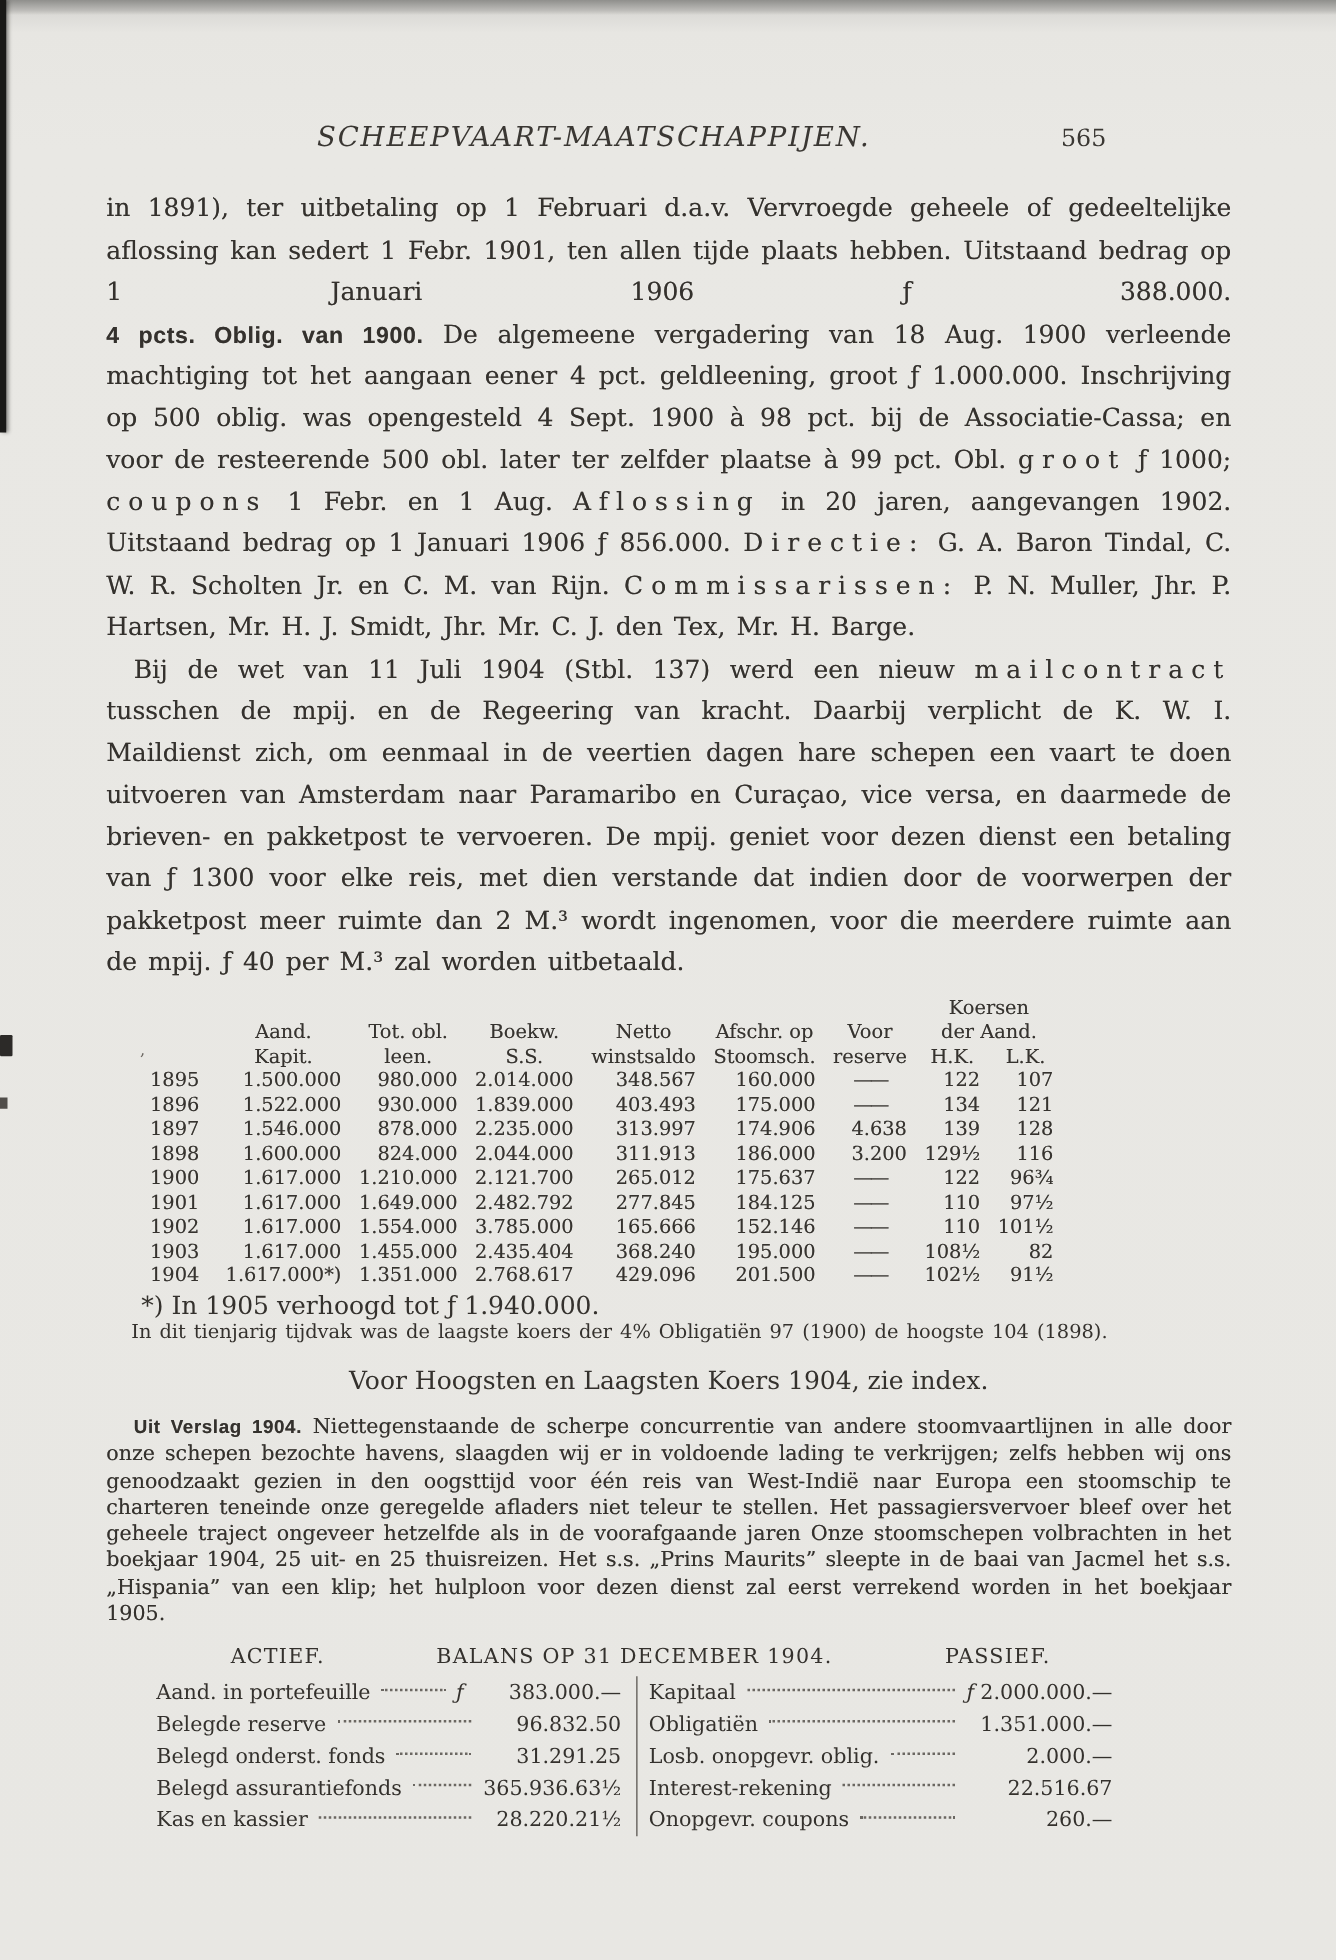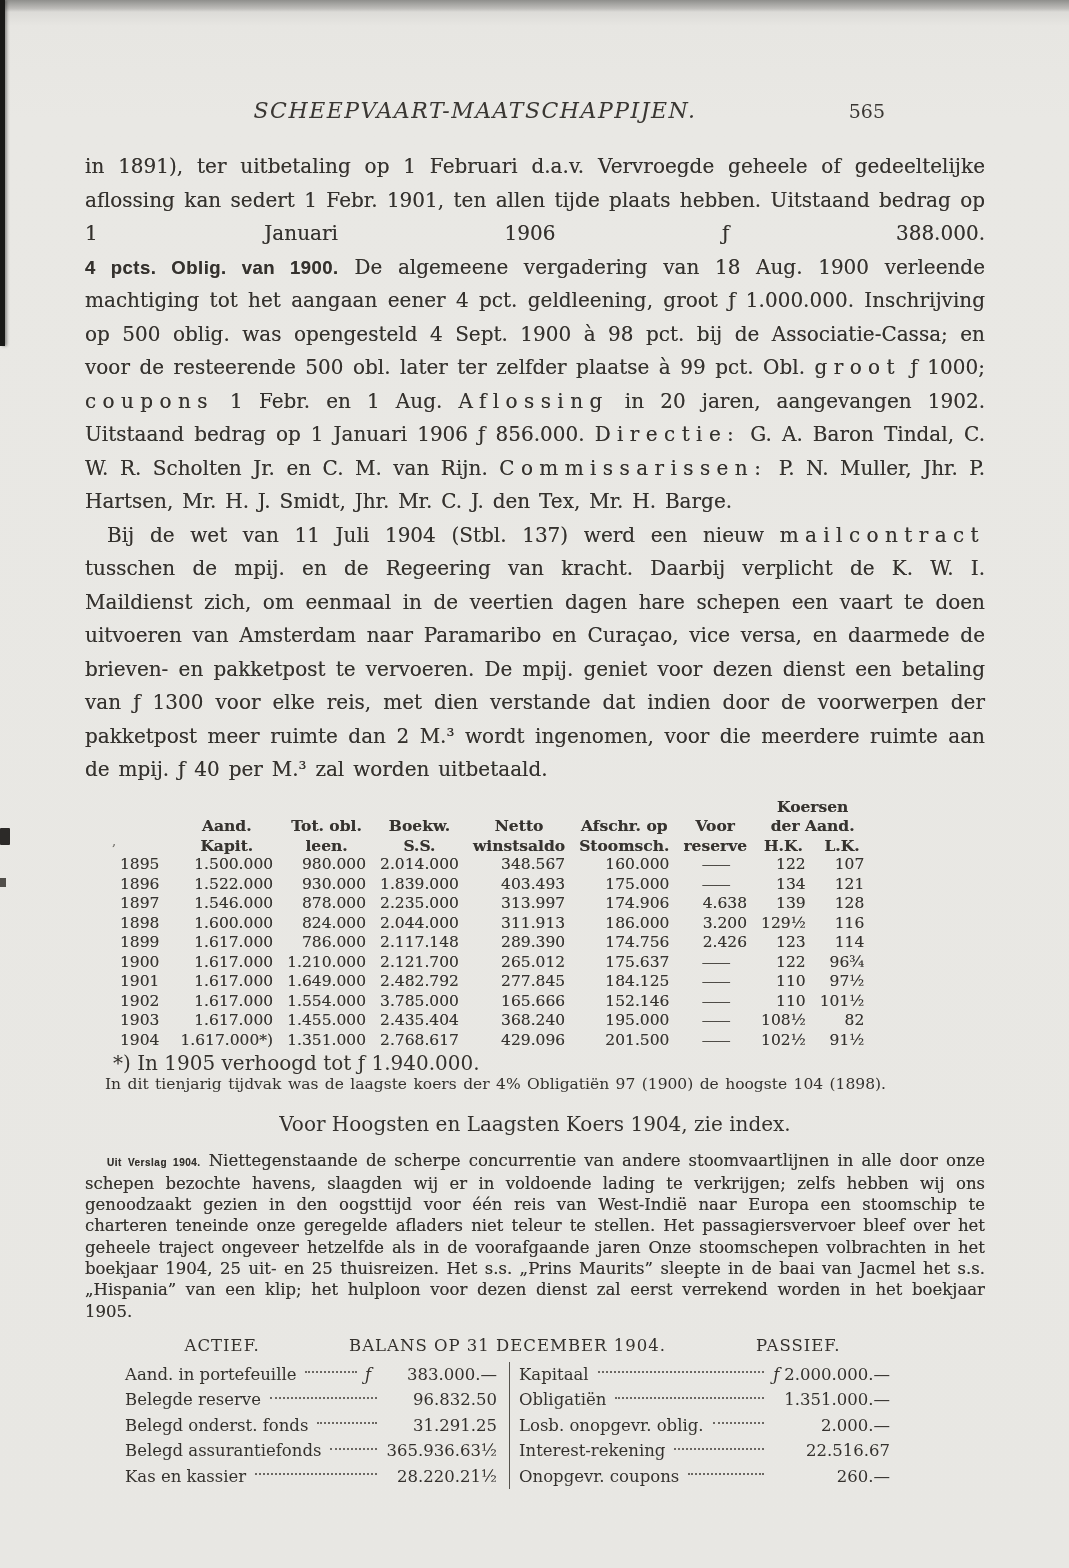--- a/index.html
+++ b/index.html
@@ -37,33 +37,33 @@
   .para.first{margin-top:22px;}
   .justify-last{text-align-last:justify;}
   .indent{text-indent:22px;}
   .run-bold{font-family:Liberation Sans, sans-serif;font-weight:700;font-size:18.5px;letter-spacing:.5px;}
   .run-spaced{letter-spacing:.32em;}
   
   .stats{
     margin:10px 0 0 28px;border-collapse:collapse;font-size:15.5px;color:#36332f;
     text-shadow:0 0 .4px rgba(54,51,47,.5);
   }
-  .stats th{font-weight:bold;text-align:center;padding:0 7px;line-height:19.5px;}
+  .stats th{font-weight:normal;text-align:center;padding:0 7px;line-height:19.5px;}
   .stats td{padding:0 7px;line-height:19.5px;white-space:nowrap;}
   .stats .num{text-align:right;}
   .stats .yr{text-align:left;padding-right:14px;}
   .stats .dash{text-align:center;letter-spacing:-2px;color:#4d4a46;}
   .stats .koersen-cell{text-align:center;}
   
   .footnote{margin:3px 0 0 28px;font-size:20px;line-height:21px;}
   .small-note{margin:0;font-size:15.5px;line-height:21.5px;text-align:justify;word-spacing:1.5px;text-indent:20px;}
   .index-line{margin:14px 0 0 0;text-align:center;font-size:20px;line-height:28px;}
   
   .verslag{margin-top:12px;font-size:16.5px;line-height:21.3px;word-spacing:1.5px;text-indent:22px;}
-  .verslag .run-bold{font-size:10px;}
+  .verslag .run-bold{font-size:15px;}
   
   .balans{margin-top:14px;font-size:16.5px;color:#34312d;}
   .balans-head{position:relative;height:26px;margin-left:40px;width:765px;}
   .balans-head span{position:absolute;top:0;transform:translateX(-50%);letter-spacing:1px;font-size:16.5px;white-space:nowrap;}
   .bh-actief{left:12.7%;}
   .bh-title{left:50%;}
   .bh-passief{left:88%;}
   .balans-cols{display:flex;margin-left:40px;width:765px;}
   .balans-col{display:flex;flex-direction:column;}
   .col-actief{width:384px;padding-right:12px;box-sizing:border-box;}
@@ -164,31 +164,20 @@
             <td class="num">1.600.000</td>
             <td class="num">824.000</td>
             <td class="num">2.044.000</td>
             <td class="num">311.913</td>
             <td class="num">186.000</td>
             <td class="num">3.200</td>
             <td class="num">129½</td>
             <td class="num">116</td>
           </tr>
           <tr>
-            <td class="yr">1899</td>
-            <td class="num">1.617.000</td>
-            <td class="num">786.000</td>
-            <td class="num">2.117.148</td>
-            <td class="num">289.390</td>
-            <td class="num">174.756</td>
-            <td class="num">2.426</td>
-            <td class="num">123</td>
-            <td class="num">114</td>
-          </tr>
-          <tr>
             <td class="yr">1900</td>
             <td class="num">1.617.000</td>
             <td class="num">1.210.000</td>
             <td class="num">2.121.700</td>
             <td class="num">265.012</td>
             <td class="num">175.637</td>
             <td class="num dash">——</td>
             <td class="num">122</td>
             <td class="num">96¾</td>
           </tr>

